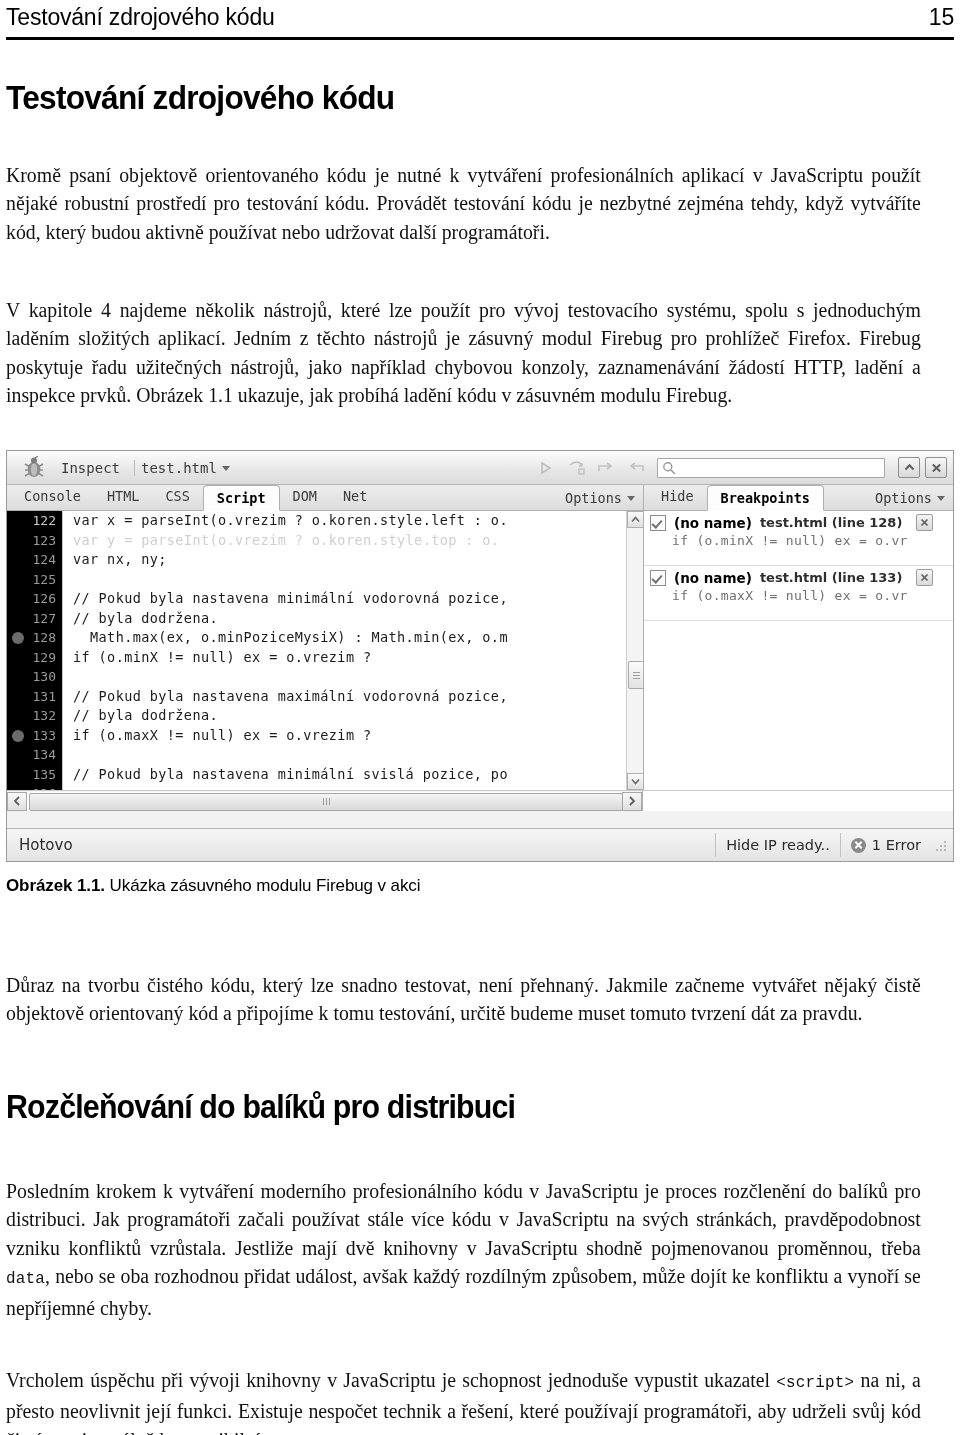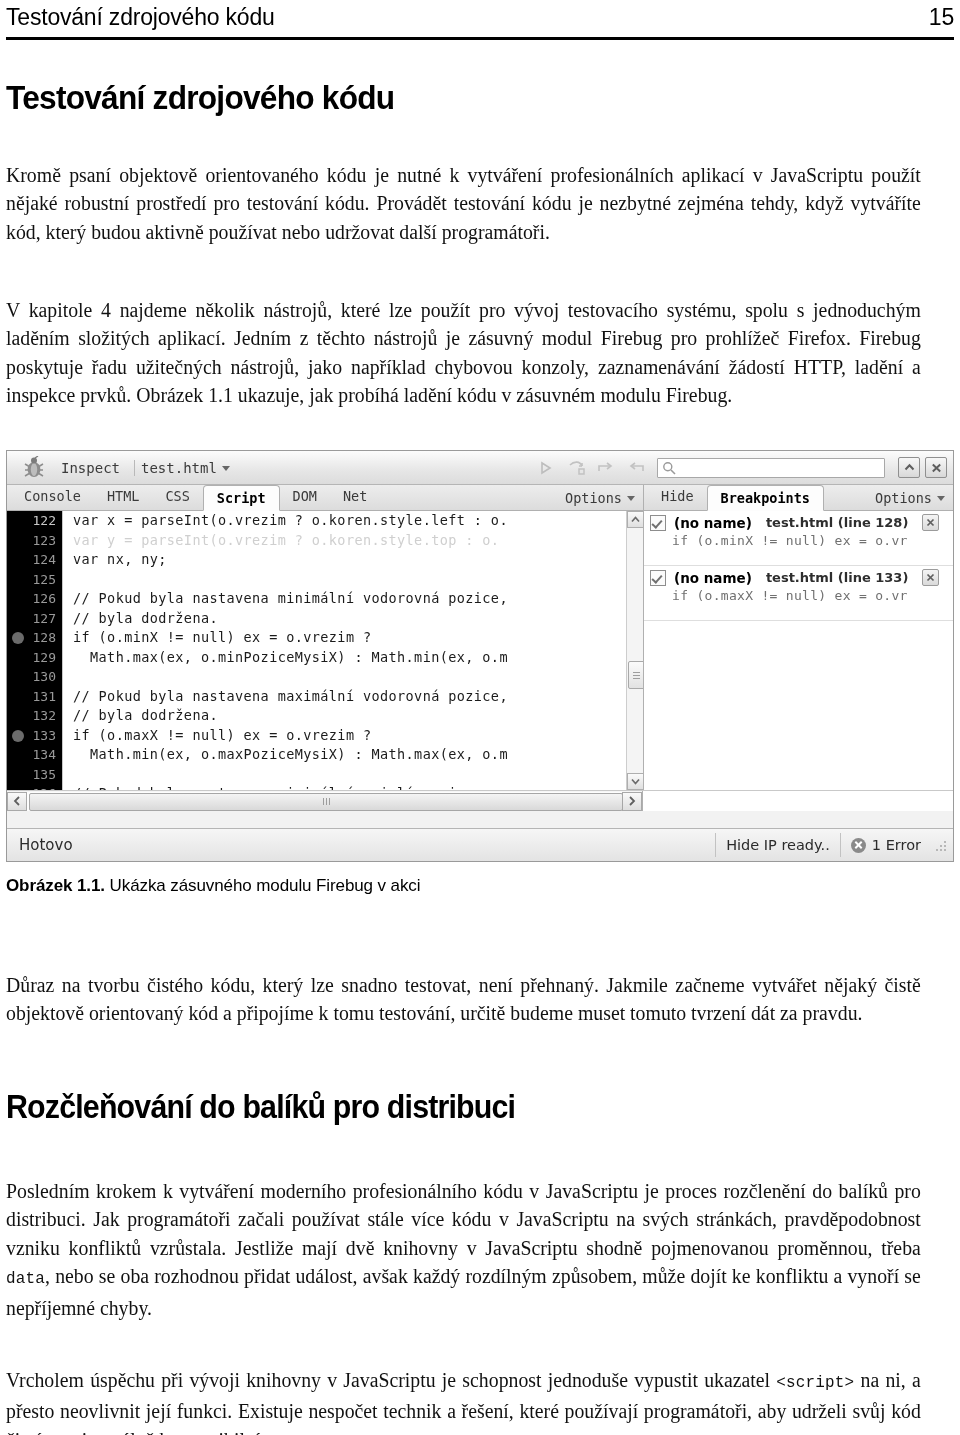--- a/index.html
+++ b/index.html
@@ -372,21 +372,20 @@
     font-family: "DejaVu Sans", sans-serif;
     font-size: 13.5px;
     font-weight: bold;
     color: #000;
   }
   .bp-loc {
     font-family: "DejaVu Sans", sans-serif;
     font-size: 13px;
     font-weight: bold;
     color: #2e2e2e;
-    margin-left: 6px;
   }
   .bp-del {
     width: 15px; height: 15px;
     margin-left: 6px;
     background: linear-gradient(#f4f4f4, #dadada);
     border: 1px solid #9b9b9b;
     border-radius: 2px;
     flex: none;
     display: flex; align-items: center; justify-content: center;
   }
@@ -605,27 +604,26 @@
             <div class="gutter-row"><span>135</span></div>
             <div class="gutter-row"><span>136</span></div>
           </div>
         <div class="code-col" id="code-col">
             <div class="code-row">var x = parseInt(o.vrezim ? o.koren.style.left : o.</div>
             <div class="code-row clipped-top">var y = parseInt(o.vrezim ? o.koren.style.top : o.</div>
             <div class="code-row">var nx, ny;</div>
             <div class="code-row"></div>
             <div class="code-row">// Pokud byla nastavena minimální vodorovná pozice,</div>
             <div class="code-row">// byla dodržena.</div>
+            <div class="code-row">  Math.max(ex, o.minPoziceMysiX) : Math.min(ex, o.m</div>
             <div class="code-row">if (o.minX != null) ex = o.vrezim ?</div>
-            <div class="code-row">  Math.max(ex, o.minPoziceMysiX) : Math.min(ex, o.m</div>
             <div class="code-row"></div>
             <div class="code-row">// Pokud byla nastavena maximální vodorovná pozice,</div>
             <div class="code-row">// byla dodržena.</div>
             <div class="code-row">if (o.maxX != null) ex = o.vrezim ?</div>
-            <div class="code-row">  Math.min(ex, o.maxPoziceMysiX) : Math.max(ex, o.m</div>
             <div class="code-row"></div>
             <div class="code-row">// Pokud byla nastavena minimální svislá pozice, po</div>
           </div>
         <div class="vscroll">
           <div class="sb-arrow">
             <svg width="9" height="7" viewBox="0 0 9 7">
                 <path d="M1 5.5 L4.5 1.5 L8 5.5" fill="none" stroke="#6b6b6b" stroke-width="1.7"></path>
               </svg>
           </div>
           <div class="vthumb">

